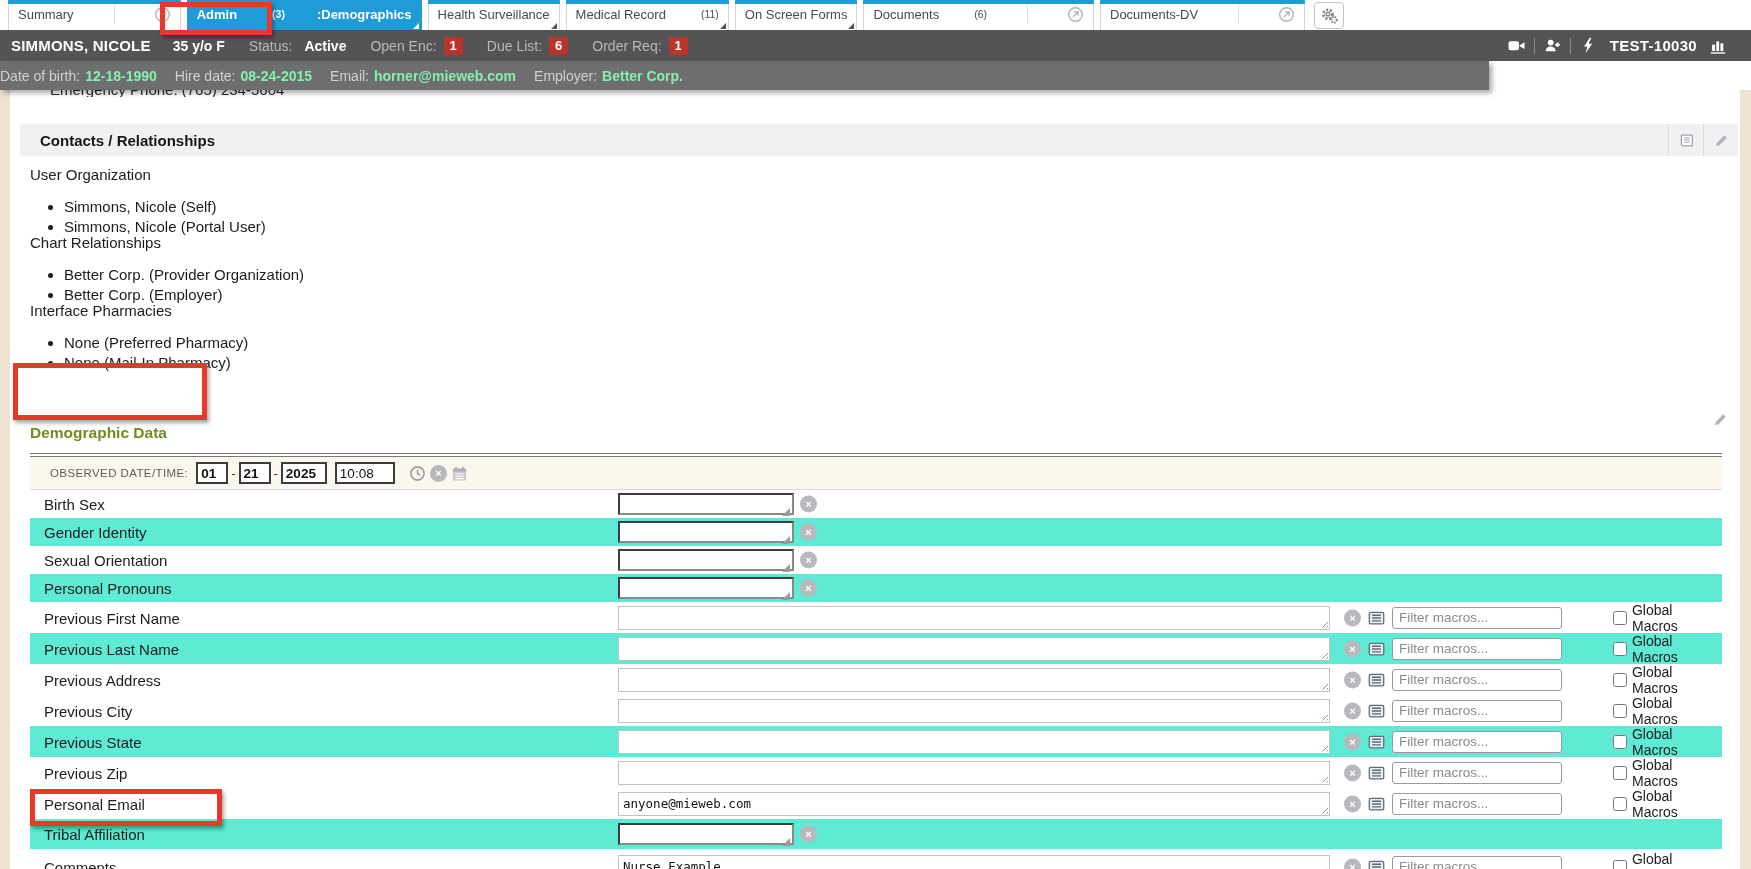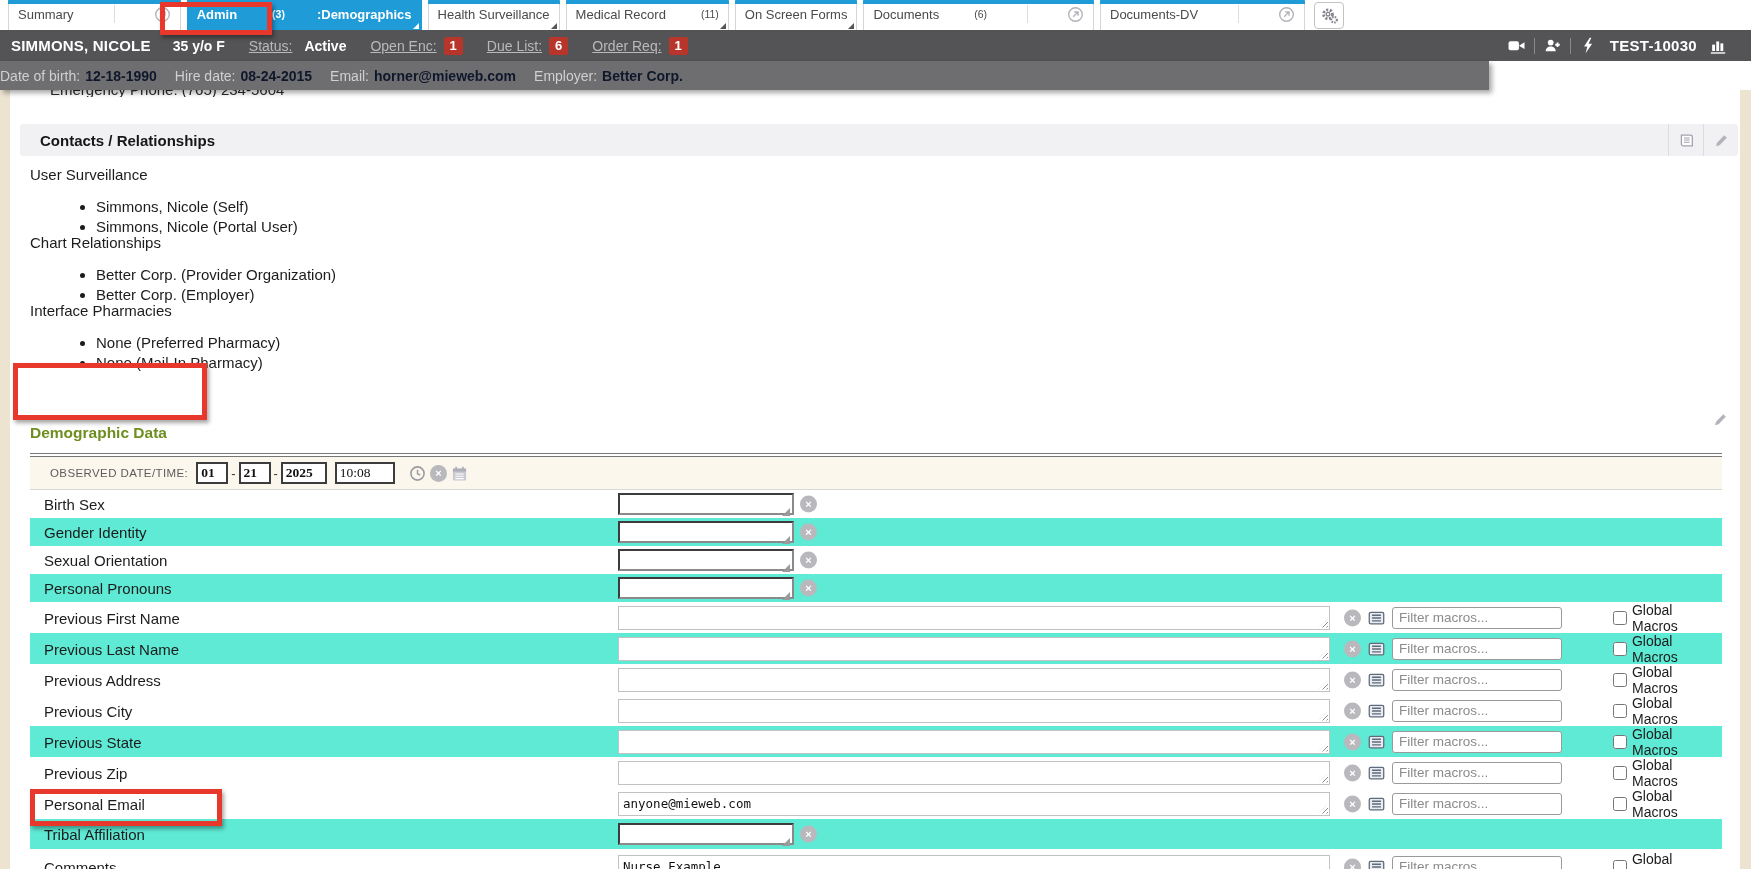--- a/index.html
+++ b/index.html
@@ -16,56 +16,56 @@
   .tab .fold { position:absolute; right:2px; bottom:1px; width:0; height:0; border-left:6px solid transparent; border-bottom:6px solid #555; }
   .tab.active .fold { border-bottom-color:#fff; }
   .tab .tsep { width:1px; height:18px; background:#ddd; margin:0 7px 0 8px; }
   .icon16 { width:17px; height:17px; display:inline-block; }
   .gearbtn { height:27px; width:30px; border:1px solid #c3c3c3; border-radius:4px; margin-left:3px; margin-bottom:1px; display:flex; align-items:center; justify-content:center; background:#fff; cursor:pointer; }
 
   
   .bar1 { position:absolute; left:0; top:30px; width:1751px; height:31px; background:#545457; display:flex; align-items:center; padding-left:11px; color:#fff; }
   .bar1 .pname { font-size:15px; font-weight:bold; letter-spacing:.2px; }
   .bar1 .agesex { font-size:14px; font-weight:bold; margin-left:22px; }
-  .bar1 .lbl { color:#b9b9bc; font-size:14px; margin-left:24px;text-decoration:underline; }
+  .bar1 .lbl { color:#b9b9bc; font-size:14px; margin-left:24px; }
   .bar1 .val { color:#fff; font-size:14px; font-weight:bold; margin-left:12px; }
   .badge { display:inline-block; margin-left:7px; background:#b8352b; color:#fff; font-size:13px; font-weight:bold; padding:1px 6px 2px; border-radius:2px; }
   .b1icons { position:absolute; right:24px; top:0; height:31px; display:flex; align-items:center; gap:9px; }
   .vsep { width:1px; height:16px; background:#8a8a8e; }
   .station { color:#fff; font-size:15px; font-weight:bold; letter-spacing:.3px; margin:0 4px; }
 
   .bar2 { position:absolute; left:0; top:61px; width:1489px; height:29px; background:#6e6e71; display:flex; align-items:center; box-shadow:3px 3px 5px rgba(0,0,0,.35); z-index:5; }
   .bar2 .lbl { color:#d0d0d2; font-size:14px; margin-left:18px; }
   .bar2 .lbl:first-child { margin-left:0; }
-  .bar2 .val { color:#0f172a; font-size:14px; font-weight:bold; margin-left:5px; }
+  .bar2 .val { color:#86efac; font-size:14px; font-weight:bold; margin-left:5px; }
 
   
   .content { position:absolute; left:0; top:90px; width:1751px; height:779px; background:#ece4d1; }
   .panel { position:absolute; left:10px; top:0; width:1730px; height:779px; background:#fff; overflow:hidden; }
 
   .clipline { position:absolute; left:40px; top:0; height:7px; overflow:hidden; width:400px; }
   .clipline span { display:block; margin-top:-9px; font-size:15px; color:#2a2a2a; }
 
   .sect-header { position:absolute; left:10px; width:1718px; height:32px; background:#f1f1f4; border-radius:3px; display:flex; align-items:center; }
   .sect-header .title { font-size:15px; font-weight:bold; color:#161616; margin-left:20px; }
   .hicons { position:absolute; right:0; top:0; height:32px; display:flex; }
   .hcell { width:35px; height:32px; display:flex; align-items:center; justify-content:center; border-left:1px solid #dcdce0; cursor:pointer; }
 
   .subhead { position:absolute; left:20px; font-size:15px; color:#1c1c1c; }
   ul.blist { position:absolute; left:54px; list-style:disc; }
-  ul.blist li { font-size:15px; color:#1c1c1c; line-height:17px; margin-bottom:3px;margin-left:32px; }
+  ul.blist li { font-size:15px; color:#1c1c1c; line-height:17px; margin-bottom:3px; }
 
   .pencil-solo { position:absolute; left:1702px; top:321px; cursor:pointer; }
 
   .demotitle { position:absolute; left:20px; top:334px; font-size:15.5px; font-weight:bold; color:#6e8e1f; }
   .dblline { position:absolute; left:20px; top:363px; width:1692px; height:4px; border-top:1px solid #777; border-bottom:1px solid #777; }
 
   .obsrow { position:absolute; left:20px; top:367px; width:1692px; height:33px; background:#fbf7ec; border-bottom:1px solid #d8d8d8; display:flex; align-items:center; }
   .obsrow .olabel { font-size:11.5px; color:#5d5d5d; letter-spacing:.4px; margin-left:20px; margin-right:8px; }
-  .din { height:22px; border:2px solid #3c3c3c; font-family:Liberation Serif, serif; font-size:13.5px; font-weight:bold; padding:0 3px; color:#111; }
+  .din { height:22px; border:2px solid #3c3c3c; font-family:Liberation Sans, sans-serif; font-size:13.5px; font-weight:bold; padding:0 3px; color:#111; }
   .dash { margin:0 3px; color:#333; font-size:13px; }
   .obsicons { display:flex; align-items:center; gap:4px; margin-left:14px; }
 
   .rows { position:absolute; left:20px; top:400px; width:1692px; }
   .frow { position:relative; width:1692px; }
   .frow.small { height:28px; }
   .frow.ta { height:31px; }
   .frow.shade { background:#5eead4; }
   .flabel { position:absolute; left:14px; top:50%; transform:translateY(-50%); font-size:15px; color:#1c1c1c; }
   .sinput { position:absolute; left:588px; top:50%; transform:translateY(-50%); width:176px; height:22px; border:2px solid #3c3c3c; border-right-color:#8a8a8a; border-bottom-color:#8a8a8a; background:#fff; font-size:13px; padding:0 4px; }
@@ -260,21 +260,21 @@
               </svg>
           </div>
           <div class="hcell">
             <svg class="icon16" viewBox="0 0 16 16">
                 <use href="#i-pencil"></use>
               </svg>
           </div>
         </div>
       </div>
 
-      <div class="subhead" style="top:76px;">User Surveillance</div>
+      <div class="subhead" style="top:76px;">User Organization</div>
       <ul class="blist" style="top:108px;">
         <li>Simmons, Nicole (Self)</li>
         <li>Simmons, Nicole (Portal User)</li>
       </ul>
 
       <div class="subhead" style="top:144px;">Chart Relationships</div>
       <ul class="blist" style="top:176px;">
         <li>Better Corp. (Provider Organization)</li>
         <li>Better Corp. (Employer)</li>
       </ul>

